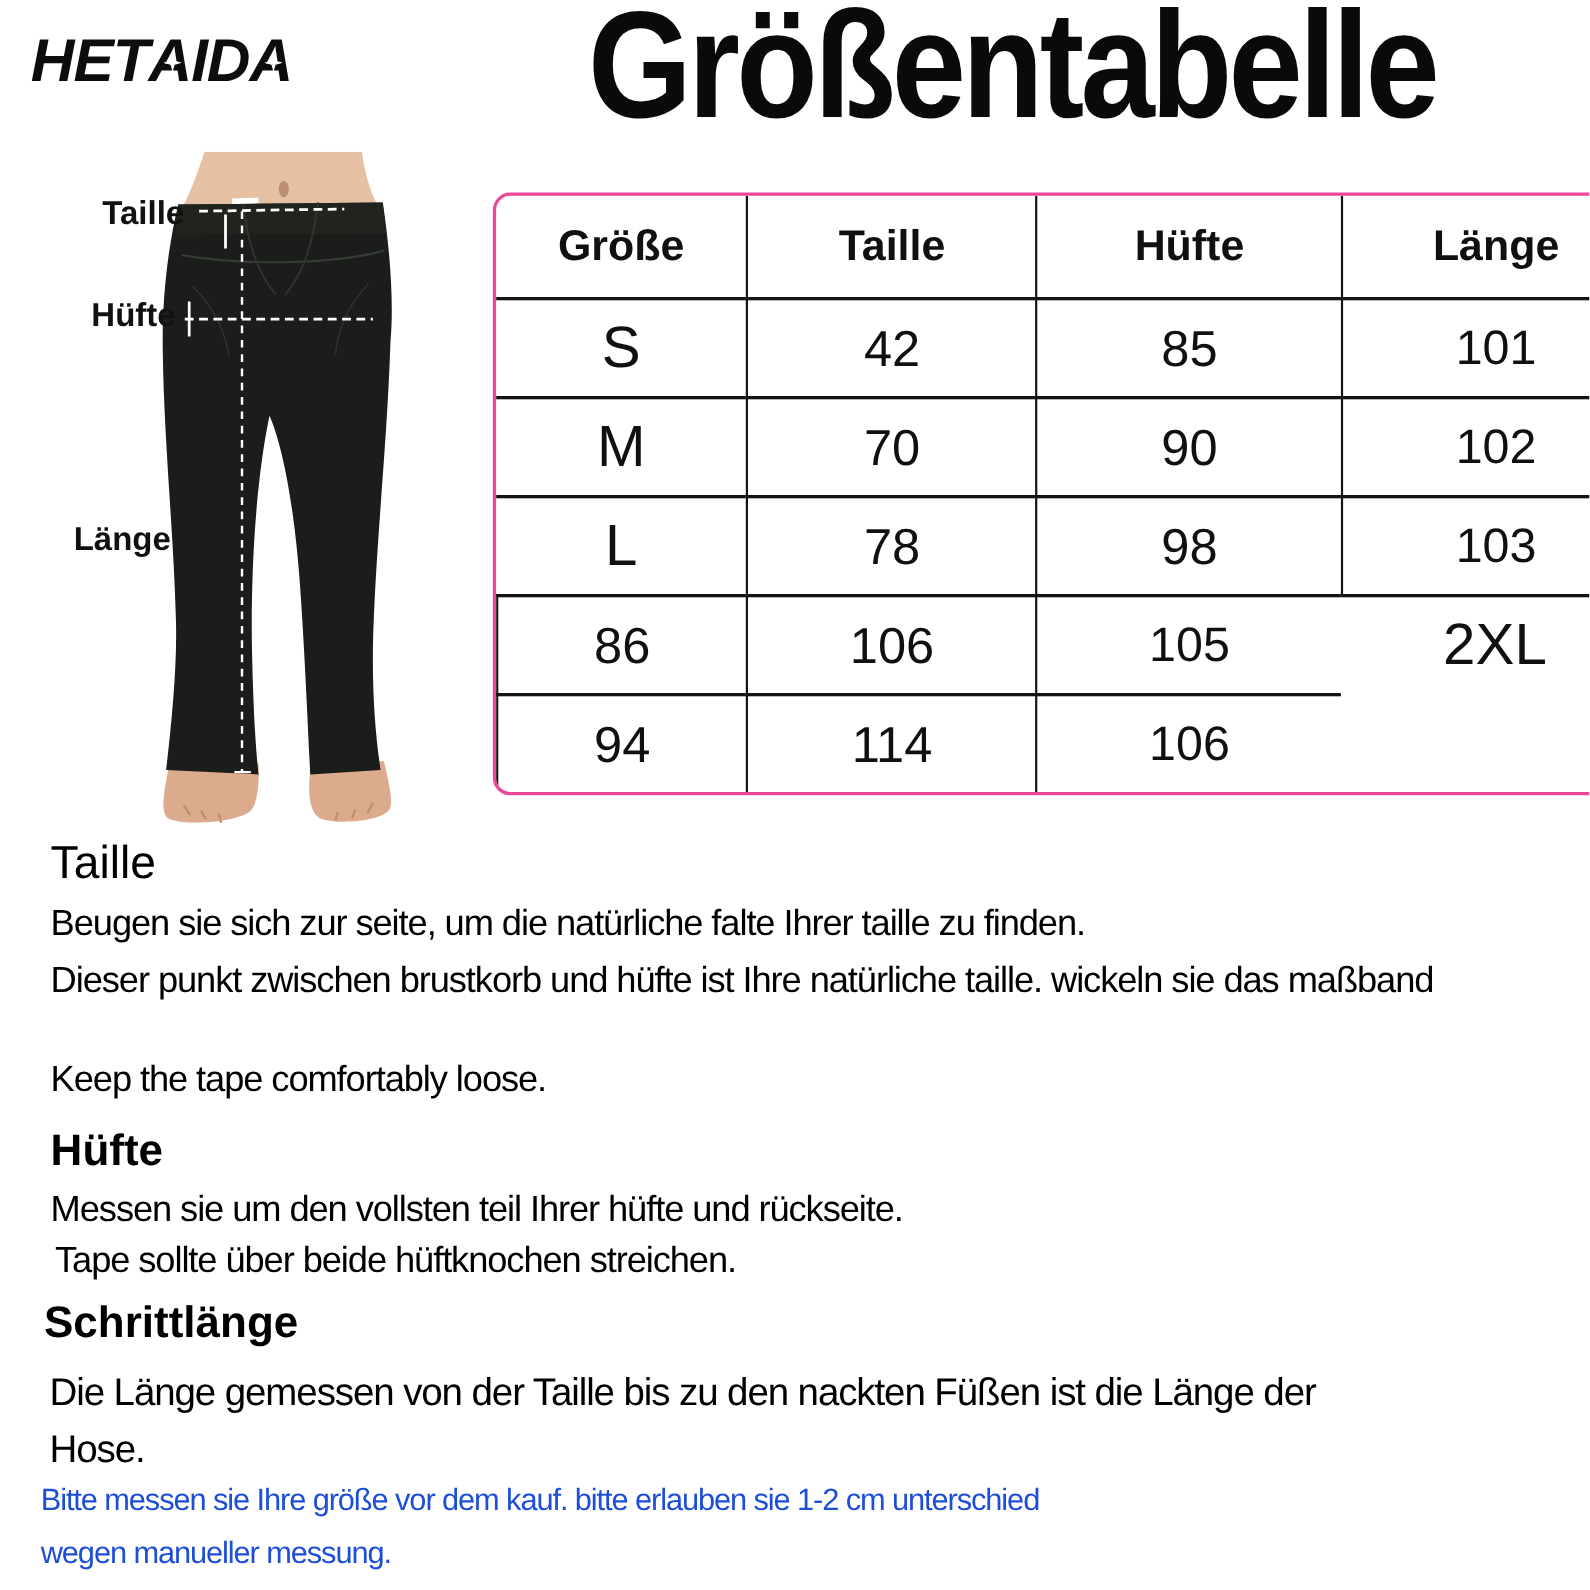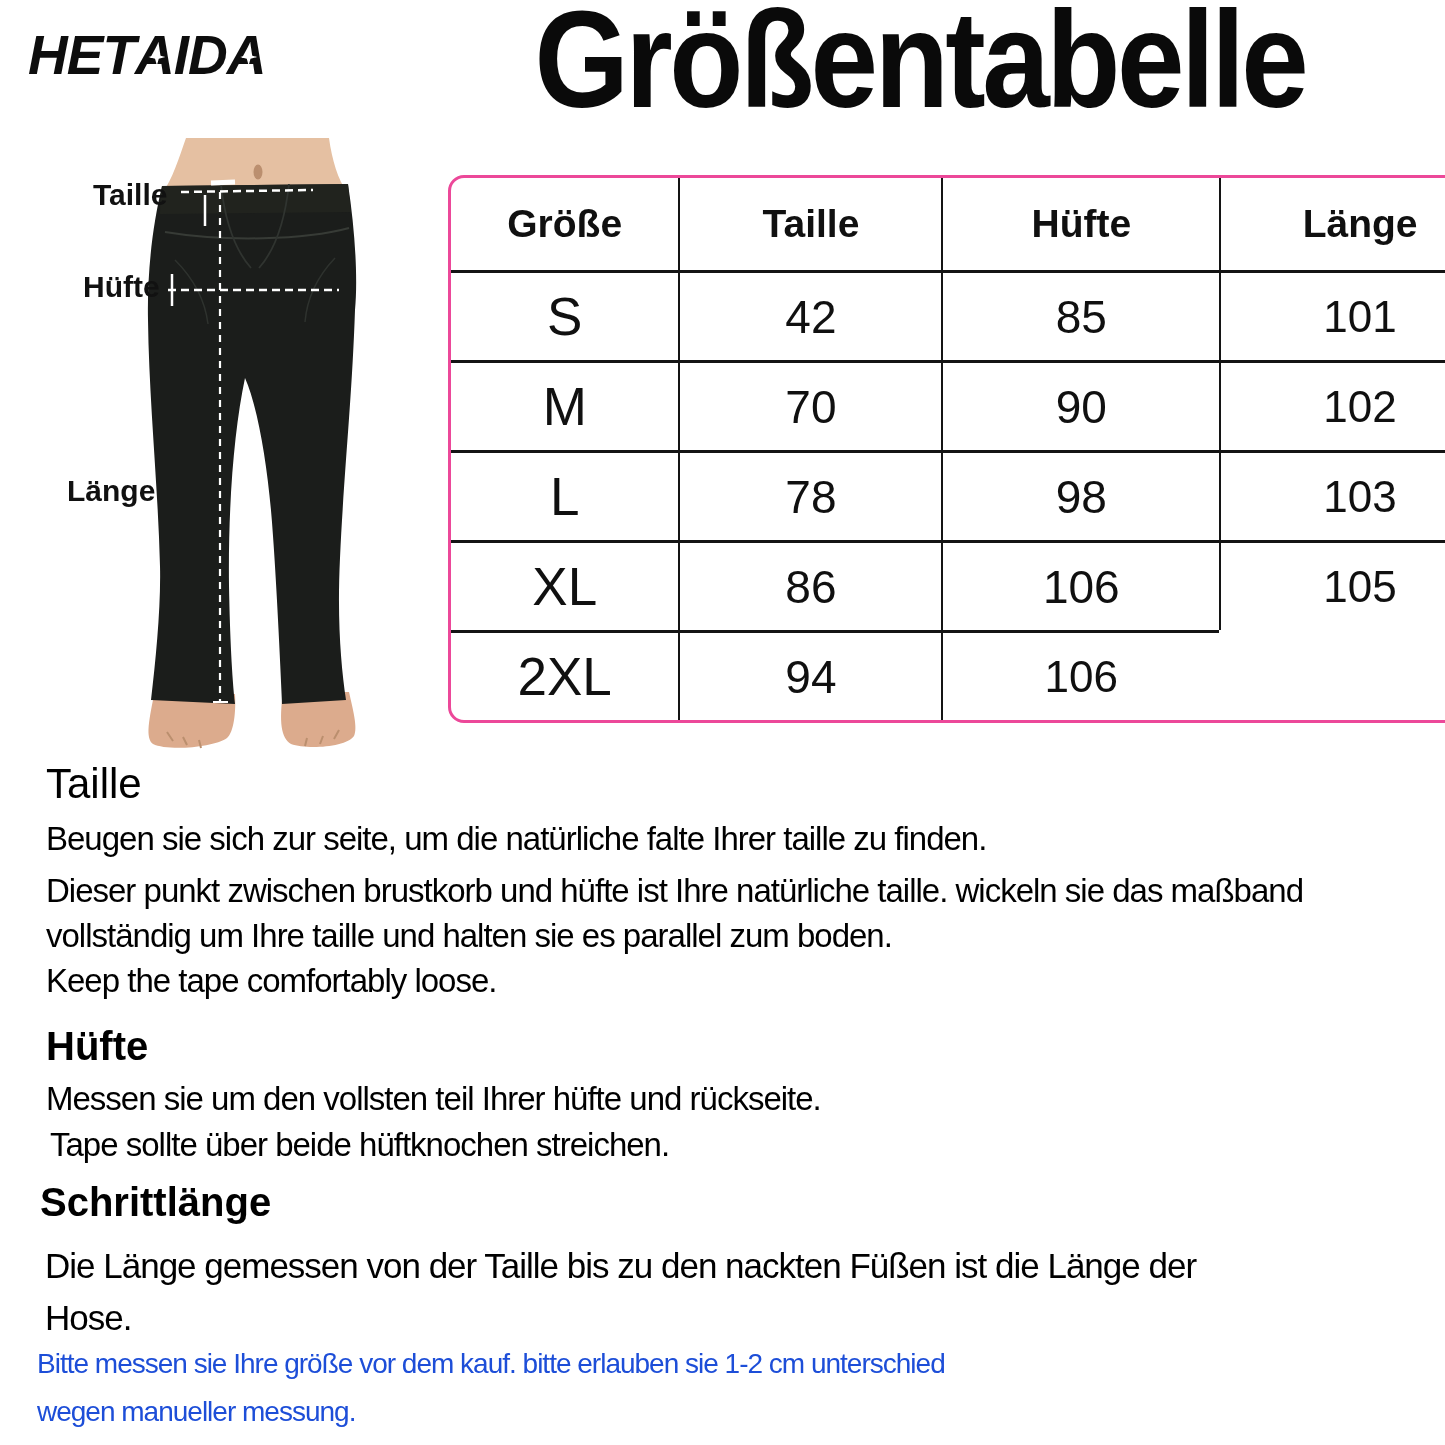--- a/index.html
+++ b/index.html
@@ -127,34 +127,33 @@
     <div class="cell c0 first-col">M</div>
     <div class="cell c1">70</div>
     <div class="cell c2">90</div>
     <div class="cell c3">102</div>
 
     <div class="cell c0 first-col">L</div>
     <div class="cell c1">78</div>
     <div class="cell c2">98</div>
     <div class="cell c3">103</div>
 
-    <div class="cell c0 first-col">XL</div>
     <div class="cell c1">86</div>
     <div class="cell c2">106</div>
     <div class="cell c3">105</div>
 
     <div class="cell c0 first-col">2XL</div>
     <div class="cell c1">94</div>
+    <div class="cell c2">114</div>
     <div class="cell c3">106</div>
   </div>
 
   <div class="txt sec-h" style="left:46px;top:760px;">Taille</div>
   <div class="txt body-line" style="left:46px;top:820px;">Beugen sie sich zur seite, um die natürliche falte Ihrer taille zu finden.</div>
   <div class="txt body-line" style="left:46px;top:872px;">Dieser punkt zwischen brustkorb und hüfte ist Ihre natürliche taille. wickeln sie das maßband</div>
-  <div class="txt body-line" style="left:46px;top:917px;">vollständig um Ihre taille und halten sie es parallel zum boden.</div>
   <div class="txt body-line" style="left:46px;top:962px;">Keep the tape comfortably loose.</div>
 
   <div class="txt sec-h bold" style="left:46px;top:1024px;">Hüfte</div>
   <div class="txt body-line" style="left:46px;top:1080px;">Messen sie um den vollsten teil Ihrer hüfte und rückseite.</div>
   <div class="txt sec-h bold" style="left:40px;top:1180px;">Schrittlänge</div>
 
   <div class="txt body-line" style="left:50px;top:1126px;">Tape sollte über beide hüftknochen streichen.</div>
   <div class="txt body-line big" style="left:45px;top:1246px;text-align:right;">Die Länge gemessen von der Taille bis zu den nackten Füßen ist die Länge der</div>
   <div class="txt body-line big" style="left:45px;top:1298px;">Hose.</div>
 

